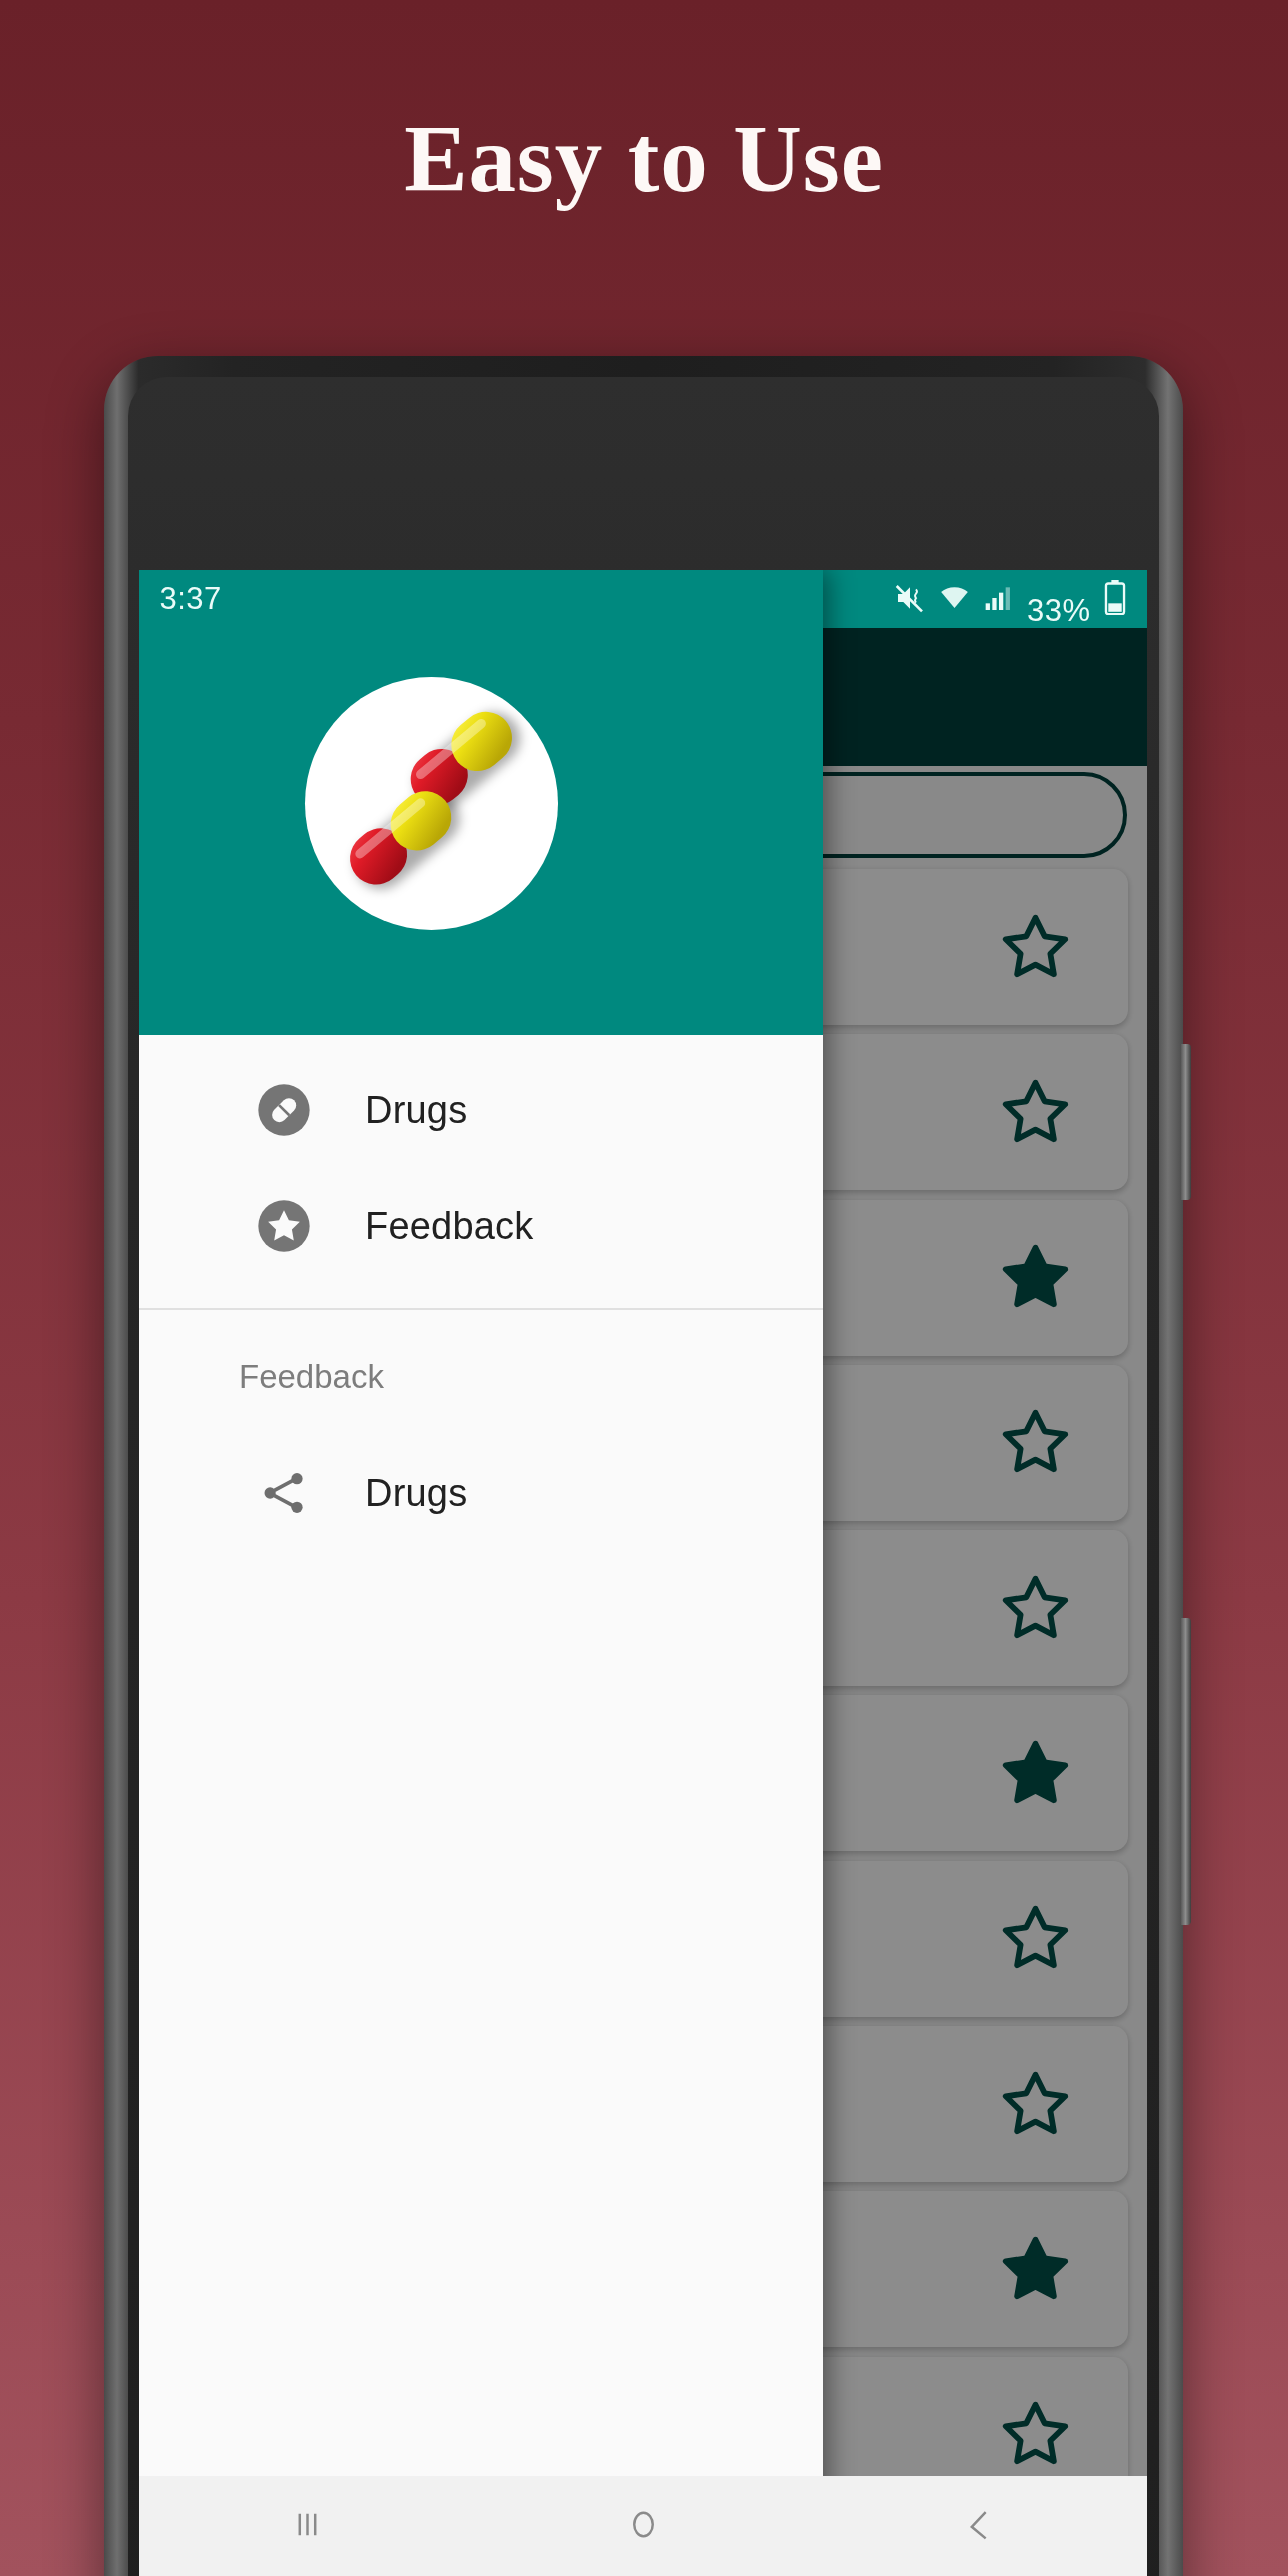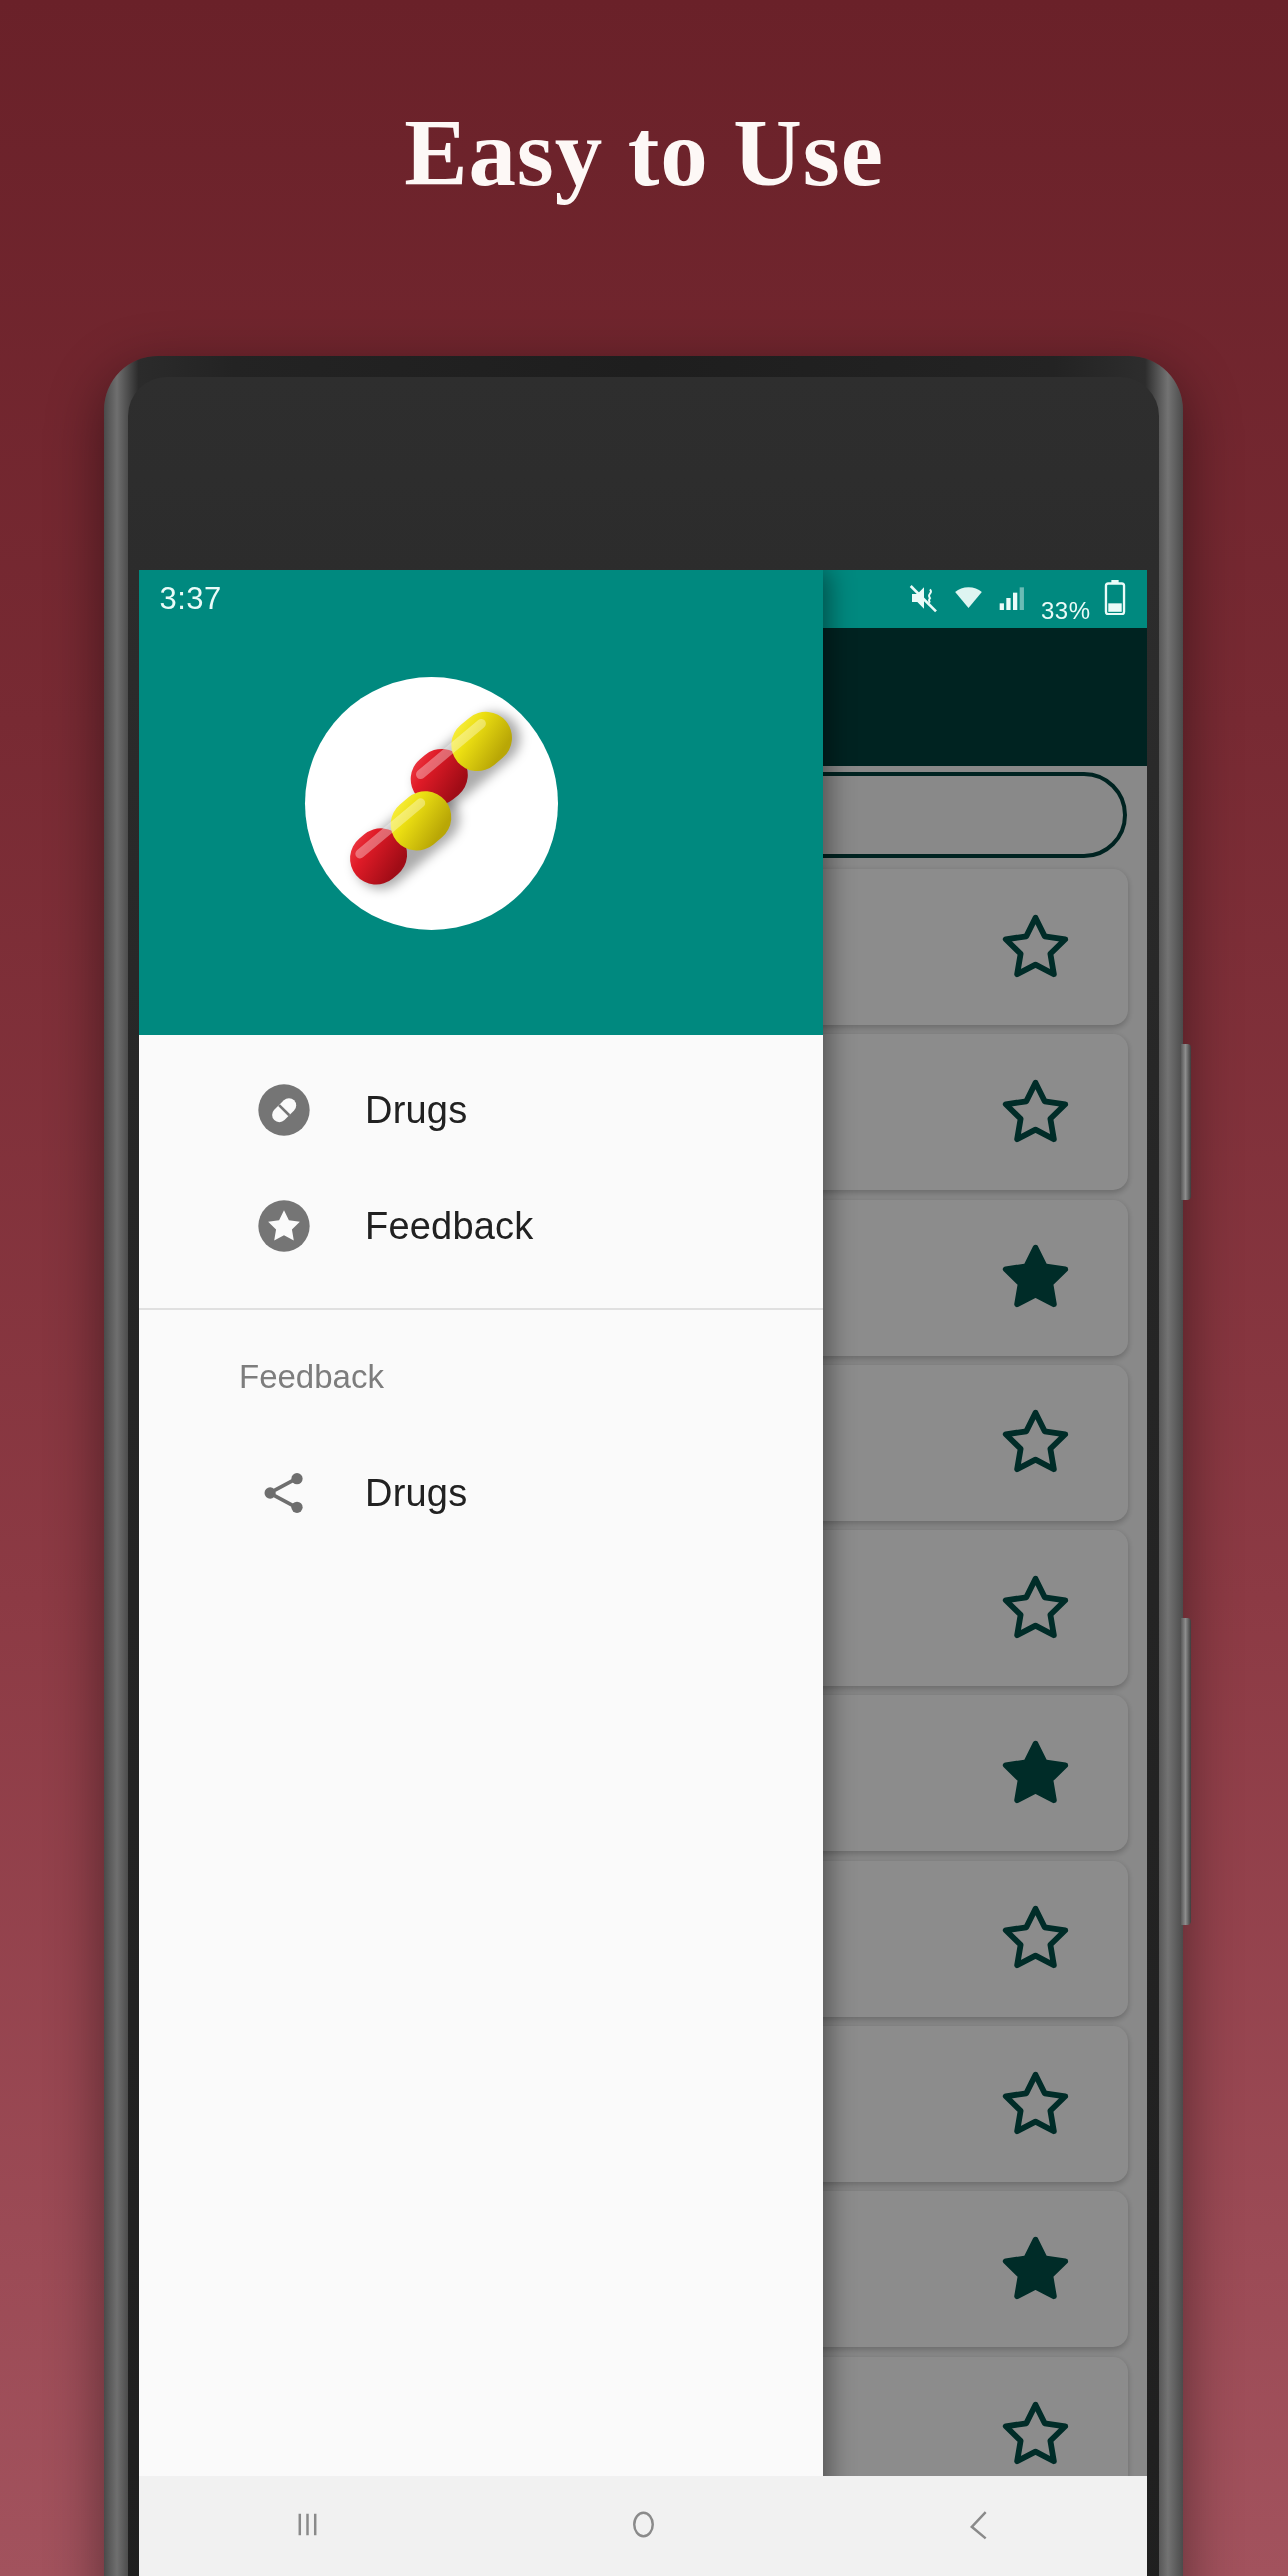--- a/index.html
+++ b/index.html
@@ -13,21 +13,21 @@
     position: relative;
     width: 1288px;
     height: 2576px;
     background: linear-gradient(180deg, #6a2129 0%, #782a33 28%, #8c3a44 62%, #9c4b56 88%, #a2525d 100%);
     overflow: hidden;
   }
 
   
   #headline {
     position: absolute;
-    top: 102px;
+    top: 108px;
     left: 0;
     width: 1288px;
     text-align: center;
     font-family: "Liberation Serif", serif;
     font-weight: bold;
     font-size: 95px;
     line-height: 1.08;
     color: #fdf8f6;
     letter-spacing: 0.9px;
   }
@@ -102,21 +102,21 @@
   }
   #statusbar {
     position: absolute; left:0; top:0; width:1008px; height:58px;
     background: #00897f;
     display: flex; align-items: center;
     padding: 0 20.5px;
     color: #eafbf8;
   }
   #statusbar .time { font-size: 31px; letter-spacing: 0.5px; }
   #status-right { margin-left:auto; display:flex; align-items:center; gap:12px; }
-  #status-right .pct { font-size: 24px; letter-spacing: 0.5px; margin-top: 24px; }
+  #status-right .pct { font-size: 31px; letter-spacing: 0.5px; margin-top: 24px; }
   .sicon { display:block; }
 
   #appbar {
     position:absolute; left:0; top:58px; width:1008px; height:138px;
     background:#00413c;
   }
   #searchwrap {
     position:absolute; left:0; top:195px; width:1008px; height:97px;
     padding: 7.4px 20.5px 0 20.5px;
   }

